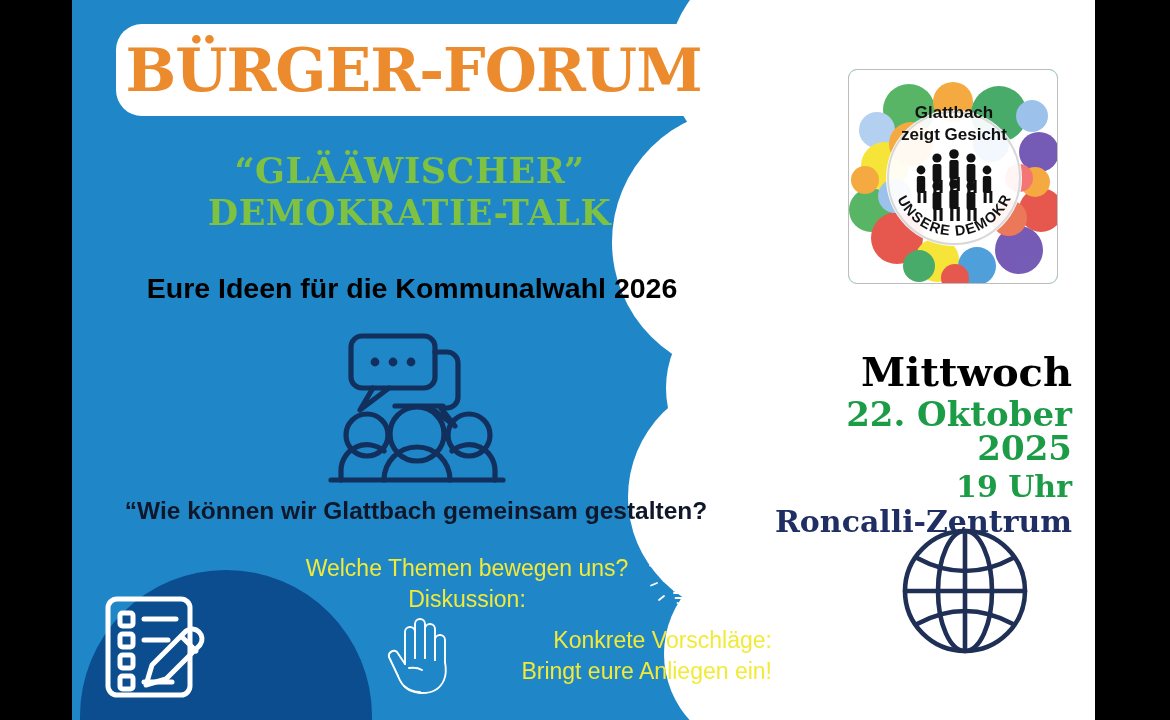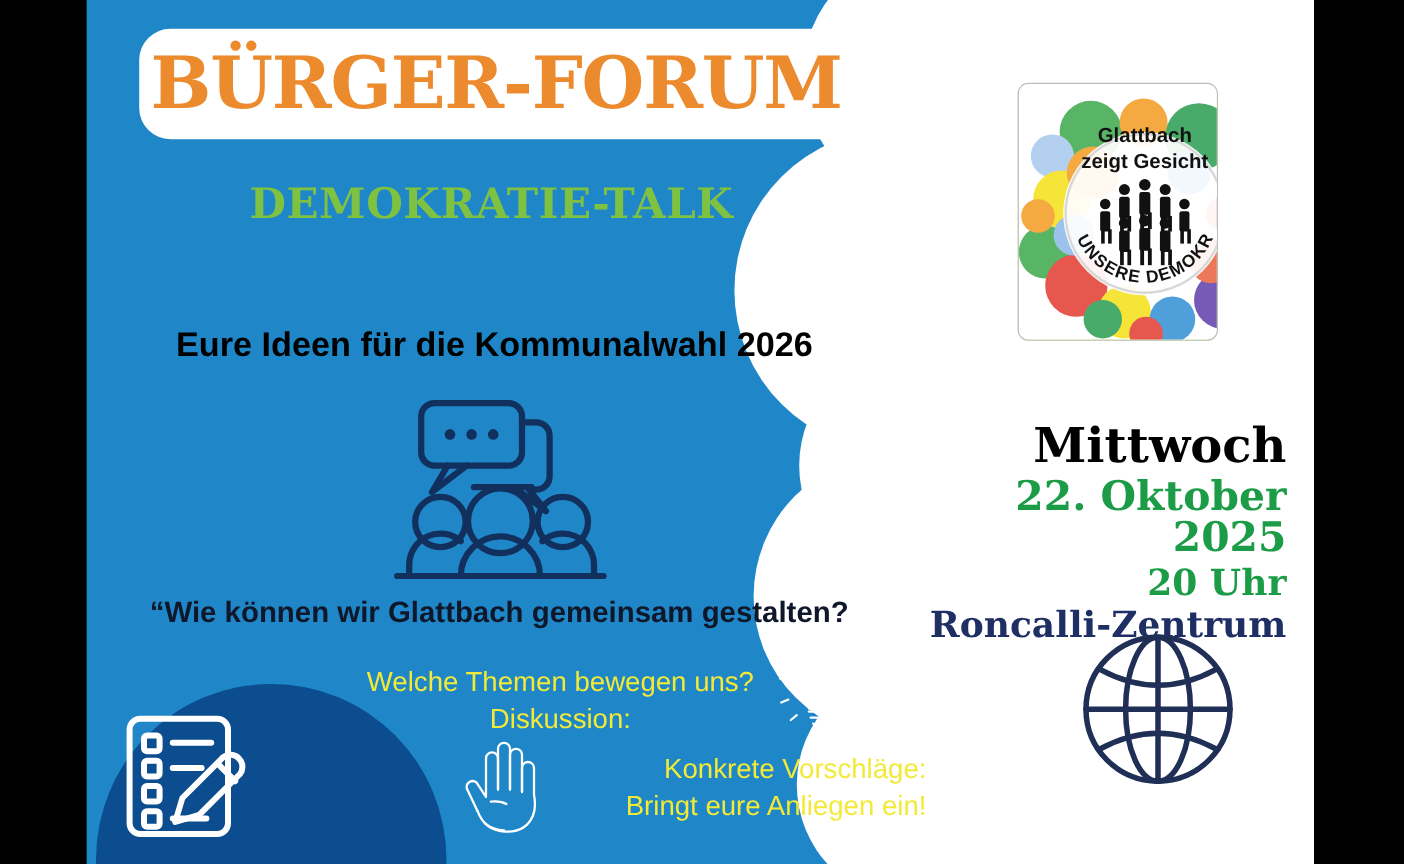--- a/index.html
+++ b/index.html
@@ -140,22 +140,22 @@
   }
 
   
   .bulb-icon { position:absolute; left:572px; top:540px; width:78px; height:80px; z-index:8; }
   .hand-icon { position:absolute; left:303px; top:612px; width:80px; height:86px; z-index:8; }
   .check-icon{ position:absolute; left:22px;  top:585px; width:124px; height:124px; z-index:9; }
 
   
   .logo-card {
     position:absolute; left:776px; top:69px;
-    width:167px; height:215px;
-    background:#bef264;
+    width:210px; height:215px;
+    background:#14b8a6;
     border:1px solid #bdbdbd;
     border-radius:9px;
     z-index:9;
     overflow:hidden;
   }
 
   
   .date-block {
     position:absolute; left:700px; top:352px;
     width:300px;
@@ -190,20 +190,21 @@
     <div class="blob b4"></div>
     <div class="blob b5"></div>
 
     <div class="navy-circle"></div>
 
     <div class="title-pill">
       <span class="txt">BÜRGER-FORUM</span>
     </div>
 
     <div class="green-head">
+      <div>“GLÄÄWISCHER”</div>
       <div>DEMOKRATIE-TALK</div>
     </div>
 
     <div class="subtitle">Eure Ideen für die Kommunalwahl 2026</div>
 
     <div class="disc-icon">
       <svg viewBox="0 0 180 155" width="180" height="155" fill="none" stroke="#12305e" stroke-width="5.2" stroke-linecap="round" stroke-linejoin="round">
 
         <rect x="24" y="6" width="84" height="52" rx="11"></rect>
         <path d="M46 58 L33 80 L62 58"></path>
@@ -369,21 +370,21 @@
         </defs>
         <text font-family="'Liberation Sans', sans-serif" font-size="14.5" font-weight="bold" fill="#111" letter-spacing="1.2">
           <textPath href="#arcpath" startOffset="50%" text-anchor="middle">FÜR UNSERE DEMOKRATIE</textPath>
         </text>
       </svg>
     </div>
 
     <div class="date-block">
       <div class="d-day">Mittwoch</div>
       <div class="d-date">22. Oktober 2025</div>
-      <div class="d-time">20 Uhr</div>
+      <div class="d-time">19 Uhr</div>
       <div class="d-ven">Roncalli-Zentrum</div>
     </div>
 
     <div class="globe-icon">
       <svg viewBox="0 0 138 138" width="138" height="138" fill="none" stroke="#1f2f55" stroke-width="4.6" stroke-linecap="round">
         <circle cx="69" cy="69" r="60"></circle>
         <ellipse cx="69" cy="69" rx="27" ry="60"></ellipse>
         <line x1="69" y1="9" x2="69" y2="129"></line>
         <line x1="9" y1="69" x2="129" y2="69"></line>
         <path d="M21 36 q48 26 96 0"></path>

